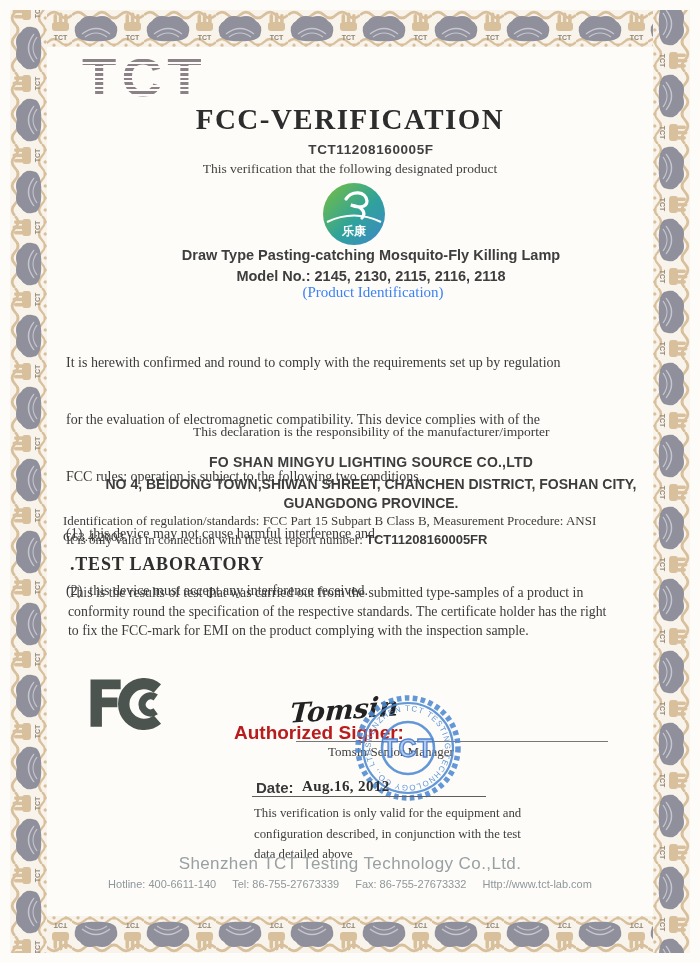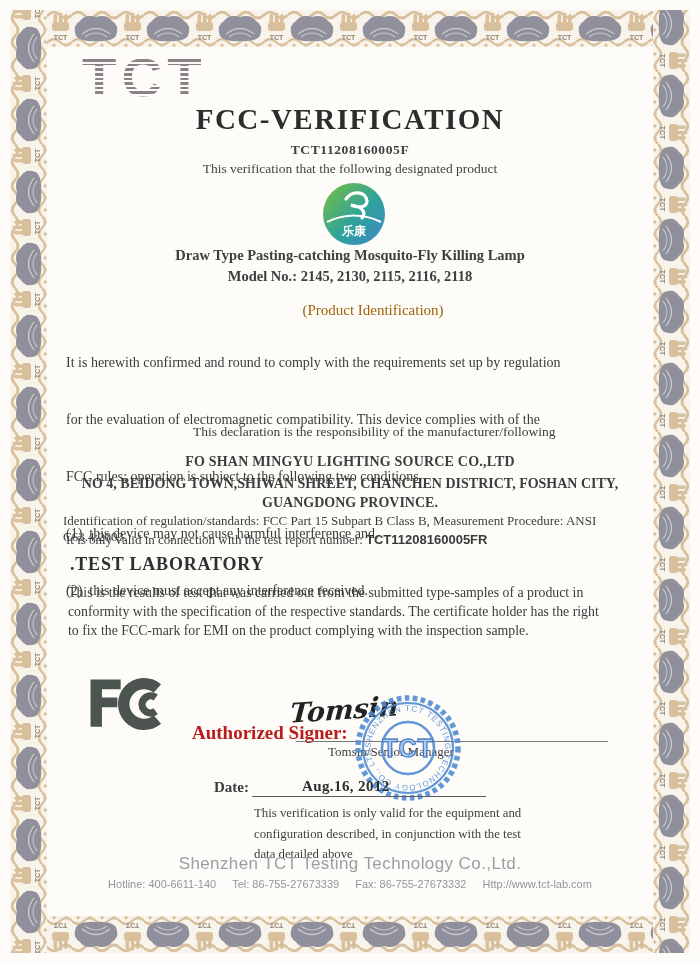--- a/index.html
+++ b/index.html
@@ -1,32 +1,32 @@
 <!DOCTYPE html>
 <html><head>
 <meta charset="utf-8">
 <style>
   html,body{margin:0;padding:0;background:#ffffff;}
   .page{position:relative;width:700px;height:963px;background:#fdfcf9;overflow:hidden;
         font-family:"Liberation Serif",serif;color:#3a3a3a;}
   .abs{position:absolute;}
   .ctr{left:0;right:0;text-align:center;}
-  .sans{font-family:Liberation Serif, serif;}
+  .sans{font-family:Liberation Sans, sans-serif;padding-left:42px;}
   
   .tct-wordmark{left:82px;top:50px;font-family:"Liberation Sans",sans-serif;font-weight:bold;
       font-size:54px;line-height:1;letter-spacing:5px;color:#8b8186;transform:scaleX(1.04);transform-origin:left top;}
   .tct-wordmark::after{content:"";position:absolute;inset:0;
       background:repeating-linear-gradient(to bottom,transparent 0 2.6px,#fdfcf9 2.6px 4.6px);}
   .title{top:103px;font-size:29px;font-weight:bold;letter-spacing:1.5px;color:#2d2d2d;}
   .cert-no{top:142px;font-size:13.5px;font-weight:bold;letter-spacing:.6px;color:#3f3f3f;}
   .intro{top:161px;font-size:13.5px;color:#444;}
   .brand-logo{left:322px;top:182px;width:64px;height:64px;}
   .product-name{top:247px;font-size:14.5px;font-weight:bold;color:#3e3e3e;}
   .model-line{top:268px;font-size:14.5px;font-weight:bold;color:#3e3e3e;}
-  .pid{top:302px;font-size:15px;color:#a16207;padding-left:46px;}
+  .pid{top:284px;font-size:15px;color:#3b82f6;padding-left:46px;}
   
   .body-par{left:66px;top:315px;width:566px;font-size:14px;line-height:19px;color:#3b3b3b;white-space:pre-wrap;}
   .declaration{left:193px;top:424px;font-size:13.5px;color:#3b3b3b;}
   .company{top:454px;font-size:14px;font-weight:bold;color:#3d3d3d;letter-spacing:.2px;}
   .addr1{top:476px;font-size:14px;font-weight:bold;color:#3d3d3d;}
   .addr2{top:495px;font-size:14px;font-weight:bold;color:#3d3d3d;}
   .reg-line{left:63px;top:513px;width:580px;font-size:13px;color:#3c3c3c;}
   .validity{left:66px;top:532px;font-size:13px;color:#3c3c3c;}
   .validity b{font-family:"Liberation Sans",sans-serif;font-size:13px;color:#3a3a3a;}
   .lab-heading{left:70px;top:554px;font-size:18px;font-weight:bold;letter-spacing:.8px;color:#2f2f2f;}
@@ -116,34 +116,34 @@
   <div class="abs ctr model-line sans">Model No.: 2145, 2130, 2115, 2116, 2118</div>
   <div class="abs ctr pid">(Product Identification)</div>
 
   <div class="abs body-par">
     <div>It is herewith confirmed and round to comply with the requirements set up by regulation</div>
     <div>for the evaluation of electromagnetic compatibility. This device complies with of the</div>
     <div>FCC rules; operation is subject to the following two conditions.</div>
     <div>(1)  this device may not cause harmful interference and,</div>
     <div>(2)  this device must accept any interference received.</div>
   </div>
-  <div class="abs declaration">This declaration is the responsibility of the manufacturer/following</div>
+  <div class="abs declaration">This declaration is the responsibility of the manufacturer/importer</div>
 
   <div class="abs ctr company sans">FO SHAN MINGYU LIGHTING SOURCE CO.,LTD</div>
   <div class="abs ctr addr1 sans">NO 4, BEIDONG TOWN,SHIWAN SHREET, CHANCHEN DISTRICT, FOSHAN CITY,</div>
   <div class="abs ctr addr2 sans">GUANGDONG PROVINCE.</div>
   <div class="abs reg-line">Identification of regulation/standards: FCC Part 15 Subpart B Class B, Measurement Procedure: ANSI C63.4:2003.</div>
   <div class="abs validity">
     <span>It is only valid in connection with the test report number: </span><b>TCT11208160005FR</b>
   </div>
 
   <div class="abs lab-heading">.TEST LABORATORY</div>
   <div class="abs lab-par">
     <div>This is the results of test that was carried out from the submitted type-samples of a product in</div>
-    <div>conformity with the specification of the respective standards. The certificate holder has the right</div>
+    <div>conformity round the specification of the respective standards. The certificate holder has the right</div>
     <div>to fix the FCC-mark for EMI on the product complying with the inspection sample.</div>
   </div>
 
   <svg class="abs fcc-logo" width="88" height="60" viewBox="0 0 108 72">
     <path d="M8 6 h37 v12 h-23 v10 h19 v12 h-19 v24 h-14 z" fill="#4b544f"></path>
     <path d="M 90 17 A 25 25 0 1 0 90 55" fill="none" stroke="#4b544f" stroke-width="14"></path>
     <path d="M 88 28 A 10.5 10.5 0 1 0 88 45" fill="none" stroke="#4b544f" stroke-width="9"></path>
   </svg>
 
   <div class="abs auth-label sans">Authorized Signer:</div>

